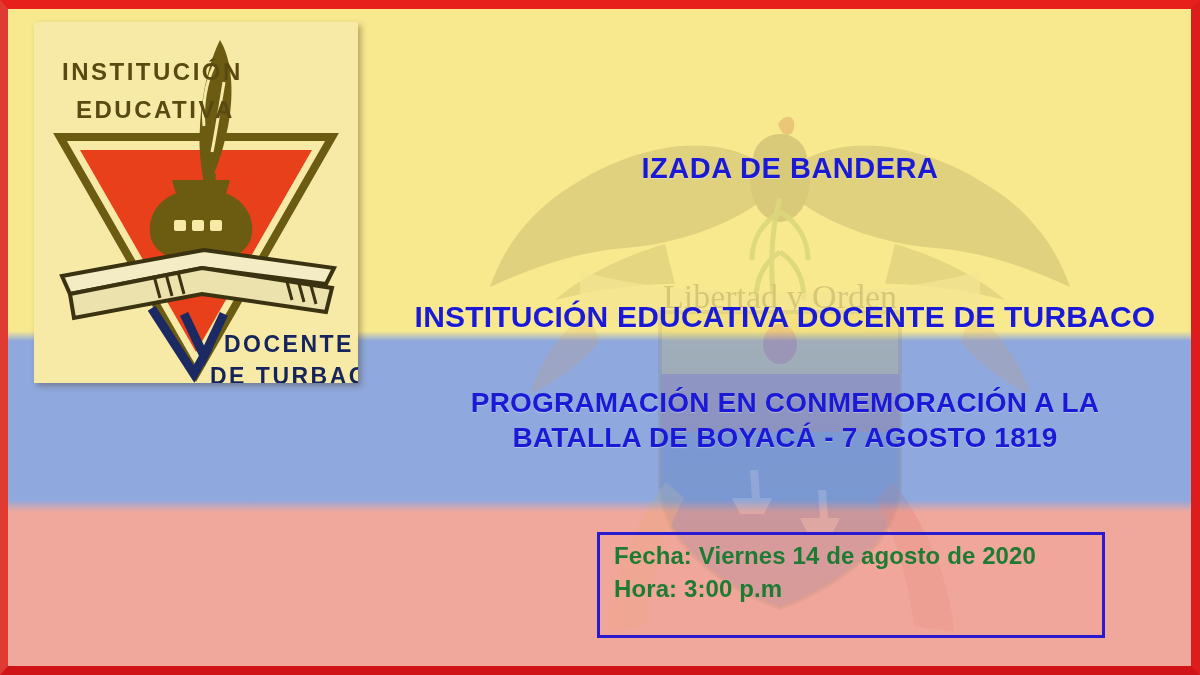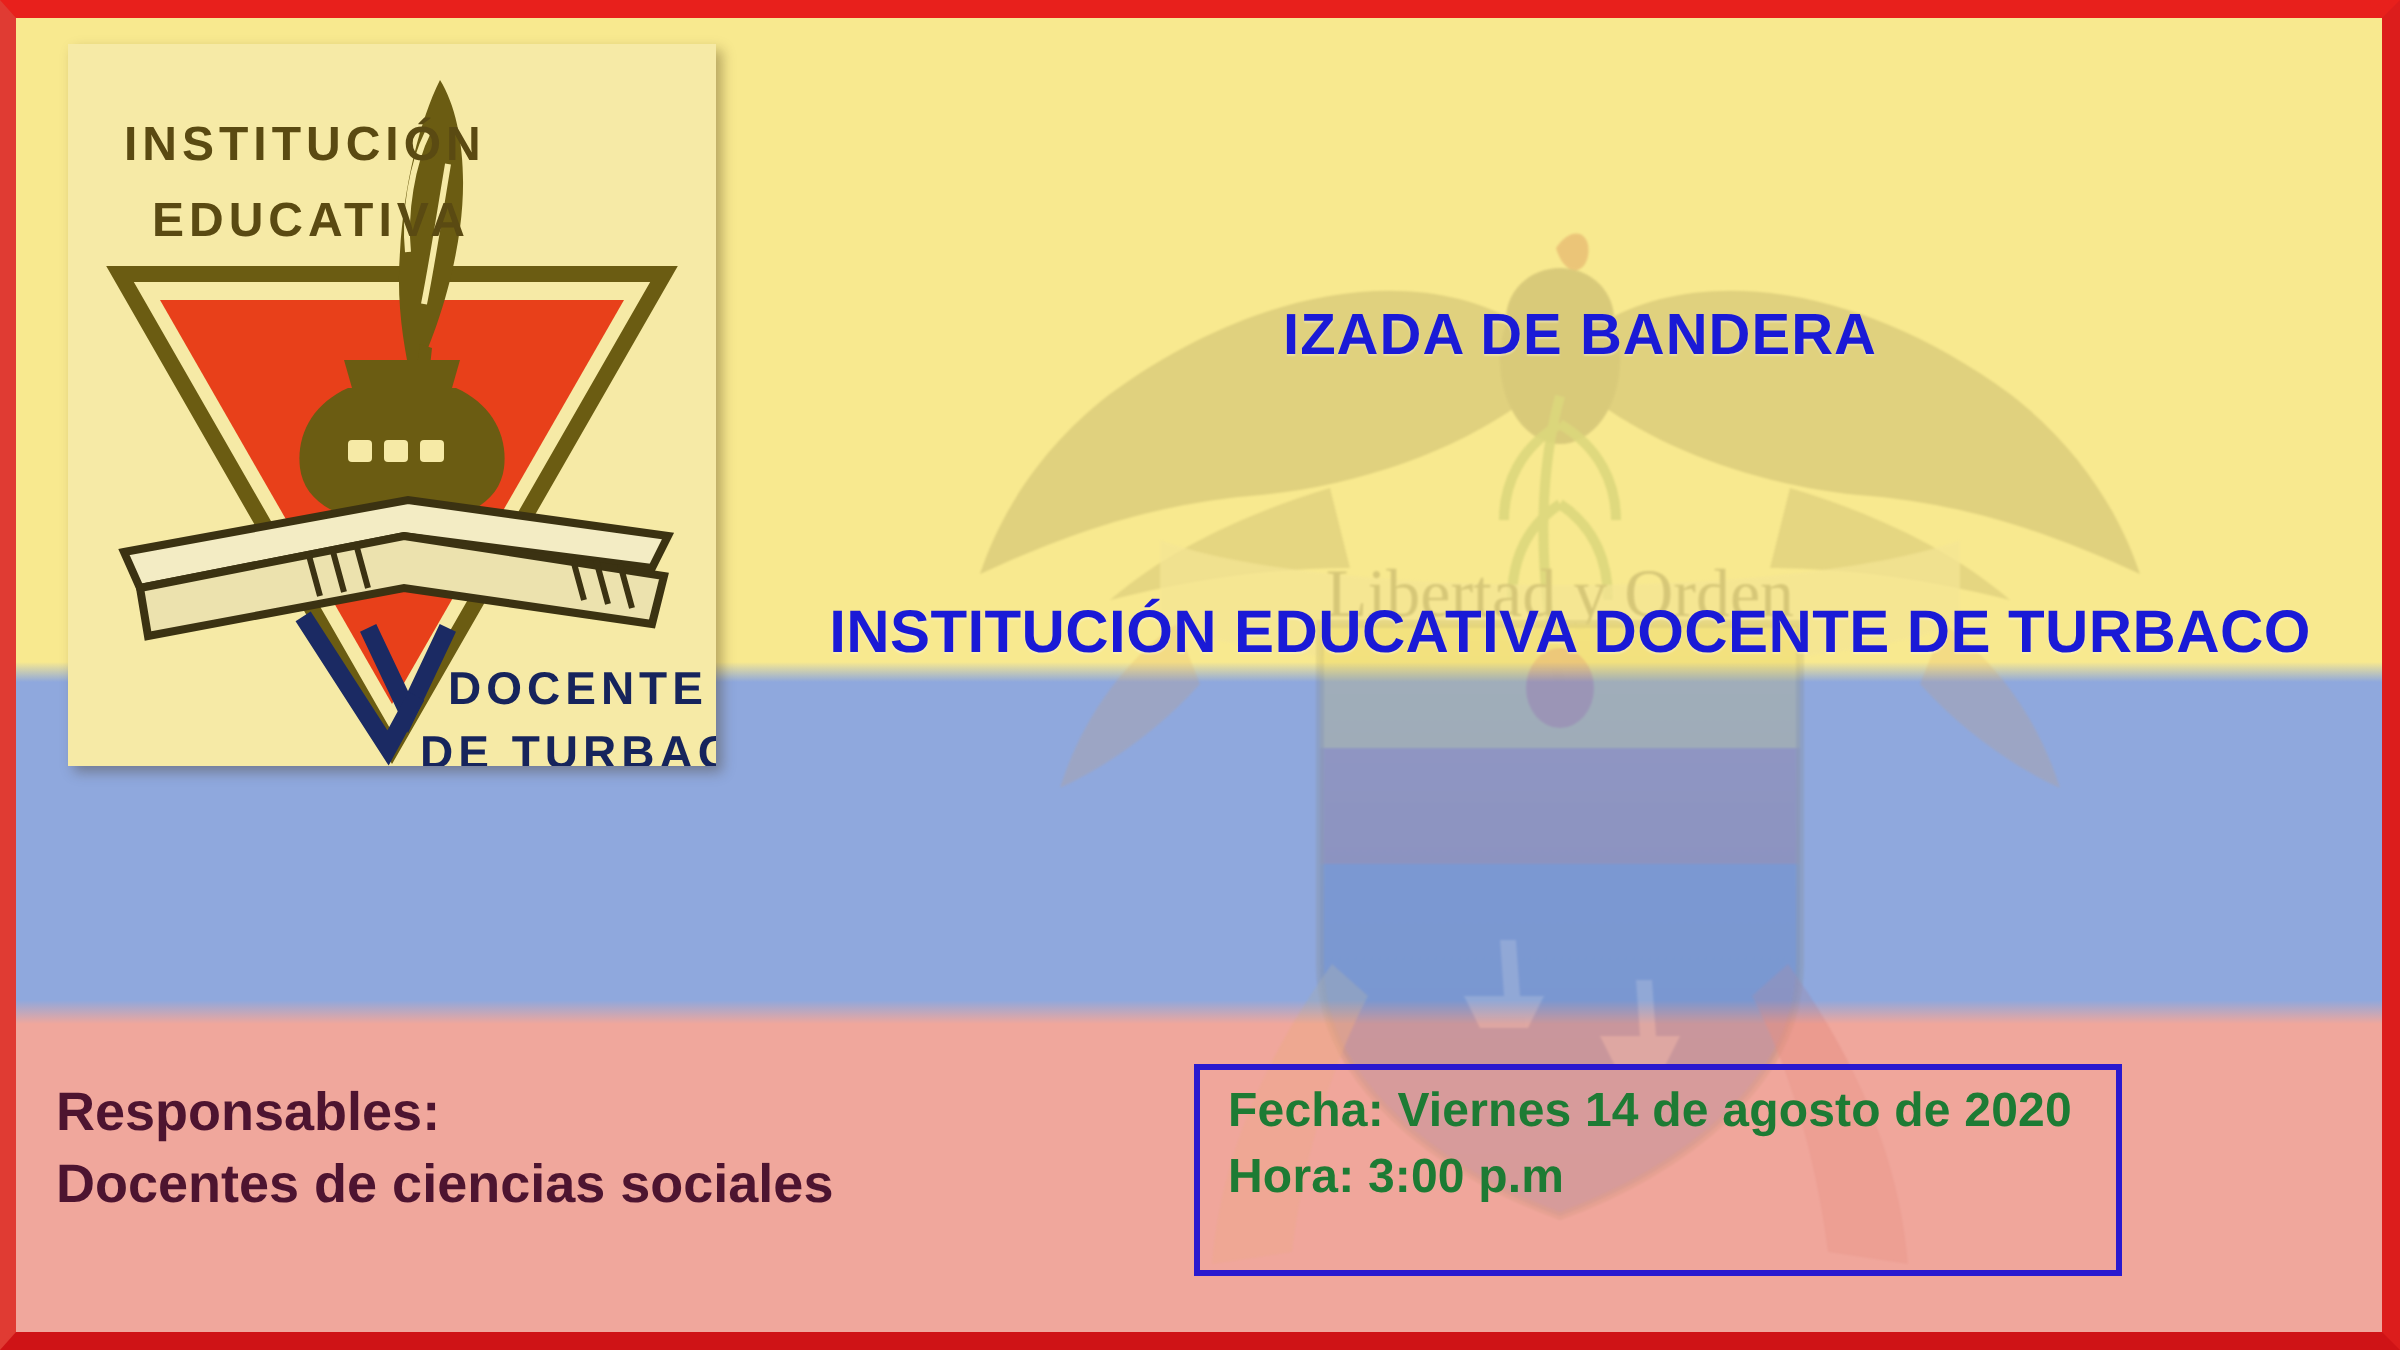--- a/index.html
+++ b/index.html
@@ -106,21 +106,21 @@
     font-size:27px;
     font-weight:bold;
     line-height:1.35;
     white-space:pre-line;
   }
 
   
   .info-box{
     position:absolute;
     left:597px;top:532px;
-    width:464px;height:106px;
+    width:508px;height:106px;
     box-sizing:border-box;
     border:3px solid #2a19cf;
     background:rgba(240,167,156,.35);
     z-index:20;
     padding:5px 0 0 14px;
   }
   .info-line{
     color:#1d7b34;
     font-size:24px;
     font-weight:bold;
@@ -255,23 +255,23 @@
       <text x="42" y="96" font-family="'Liberation Sans',sans-serif" font-size="24" font-weight="bold" letter-spacing="2.5" fill="#5a4a12">EDUCATIVA</text>
       <text x="190" y="330" font-family="'Liberation Sans',sans-serif" font-size="23" font-weight="bold" letter-spacing="2.5" fill="#16245c">DOCENTE</text>
       <text x="176" y="362" font-family="'Liberation Sans',sans-serif" font-size="23" font-weight="bold" letter-spacing="2.5" fill="#16245c">DE TURBACO</text>
     </svg>
   </div>
 
   <div class="headline t-institucion">INSTITUCIÓN EDUCATIVA DOCENTE DE TURBACO</div>
 
   <div class="headline t-izada">IZADA DE BANDERA</div>
 
-
-  <div class="responsables">Responsables:
-Docentes de ciencias sociales</div>
+  <div class="headline t-programa">PROGRAMACIÓN EN CONMEMORACIÓN A LA
+BATALLA DE BOYACÁ - 7 AGOSTO 1819</div>
+
 
   <div class="info-box">
     <div class="info-line">Fecha: Viernes 14 de agosto de 2020</div>
     <div class="info-line">Hora: 3:00 p.m</div>
   </div>
 
   <div class="frame-inner"></div>
   <div class="frame"></div>
 </div>
 

